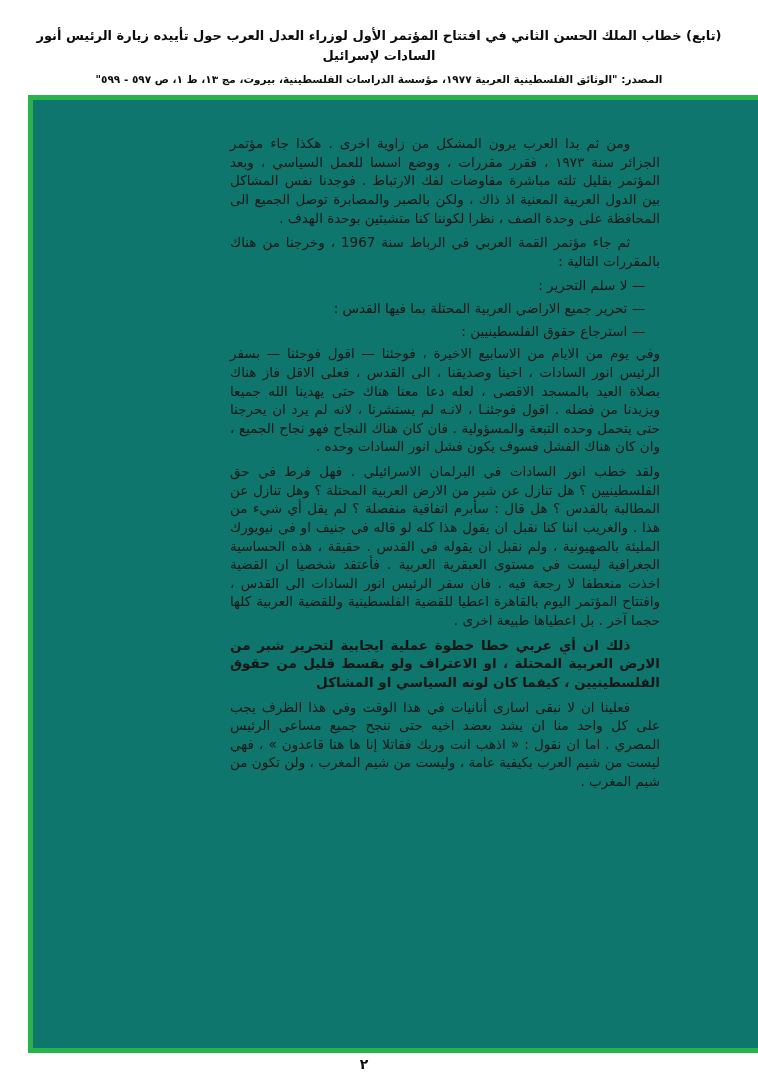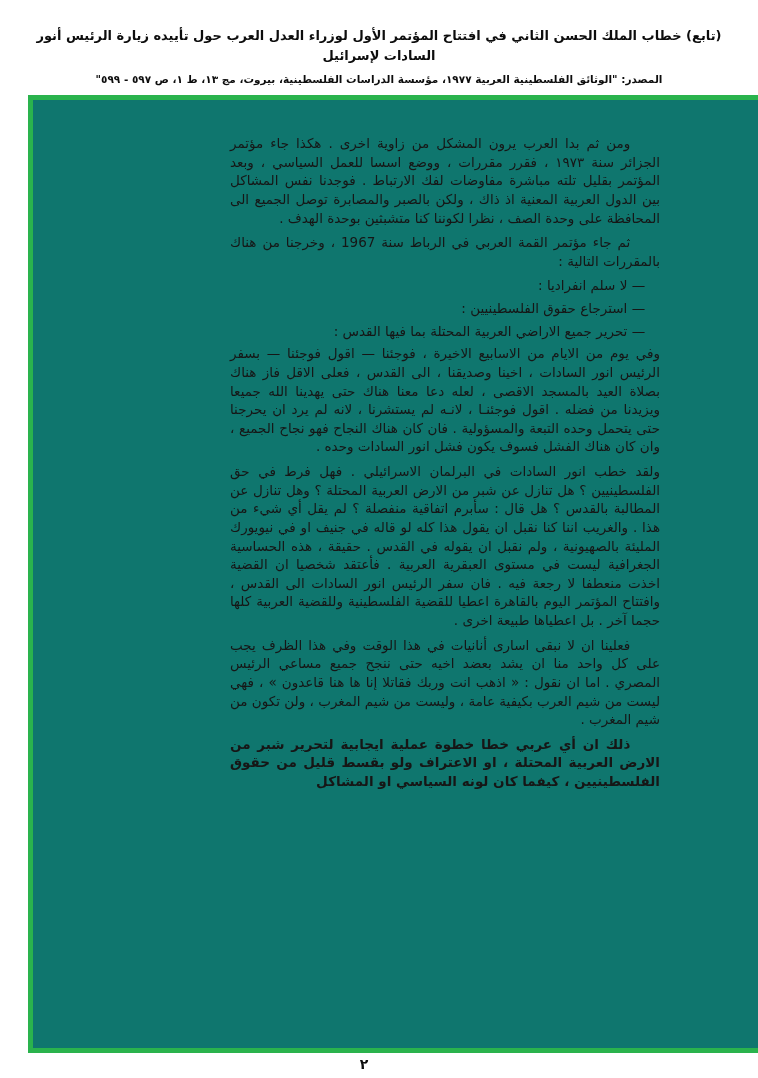--- a/index.html
+++ b/index.html
@@ -81,25 +81,25 @@
 
   <div class="doc-header">
     <div class="doc-title">(تابع) خطاب الملك الحسن الثاني في افتتاح المؤتمر الأول لوزراء العدل العرب حول تأييده زيارة الرئيس أنور السادات لإسرائيل</div>
     <div class="doc-source">المصدر: "الوثائق الفلسطينية العربية ١٩٧٧، مؤسسة الدراسات الفلسطينية، بيروت، مج ١٣، ط ١، ص ٥٩٧ - ٥٩٩"</div>
   </div>
 
   <div class="green-frame">
     <div class="text-column">
         <p class="para indent">ومن ثم بدا العرب يرون المشكل من زاوية اخرى . هكذا جاء مؤتمر الجزائر سنة ١٩٧٣ ، فقرر مقررات ، ووضع اسسا للعمل السياسي ، وبعد المؤتمر بقليل تلته مباشرة مفاوضات لفك الارتباط . فوجدنا نفس المشاكل بين الدول العربية المعنية اذ ذاك ، ولكن بالصبر والمصابرة توصل الجميع الى المحافظة على وحدة الصف ، نظرا لكوننا كنا متشبثين بوحدة الهدف .</p>
         <p class="para indent">ثم جاء مؤتمر القمة العربي في الرباط سنة 1967 ، وخرجنا من هناك بالمقررات التالية :</p>
-        <p class="para list">— لا سلم انفراديا :</p>
+        <p class="para list">— لا سلم التحرير :</p>
+        <p class="para list">— تحرير جميع الاراضي العربية المحتلة بما فيها القدس :</p>
         <p class="para list">— استرجاع حقوق الفلسطينيين :</p>
-        <p class="para list">— تحرير جميع الاراضي العربية المحتلة بما فيها القدس :</p>
         <p class="para">وفي يوم من الايام من الاسابيع الاخيرة ، فوجئنا — اقول فوجئنا — بسفر الرئيس انور السادات ، اخينا وصديقنا ، الى القدس ، فعلى الاقل فاز هناك بصلاة العيد بالمسجد الاقصى ، لعله دعا معنا هناك حتى يهدينا الله جميعا ويزيدنا من فضله . اقول فوجئنـا ، لانـه لم يستشرنا ، لانه لم يرد ان يحرجنا حتى يتحمل وحده التبعة والمسؤولية . فان كان هناك النجاح فهو نجاح الجميع ، وان كان هناك الفشل فسوف يكون فشل انور السادات وحده .</p>
         <p class="para">ولقد خطب انور السادات في البرلمان الاسرائيلي . فهل فرط في حق الفلسطينيين ؟ هل تنازل عن شبر من الارض العربية المحتلة ؟ وهل تنازل عن المطالبة بالقدس ؟ هل قال : سأبرم اتفاقية منفصلة ؟ لم يقل أي شيء من هذا . والغريب اننا كنا نقبل ان يقول هذا كله لو قاله في جنيف او في نيويورك المليئة بالصهيونية ، ولم نقبل ان يقوله في القدس . حقيقة ، هذه الحساسية الجغرافية ليست في مستوى العبقرية العربية . فأعتقد شخصيا ان القضية اخذت منعطفا لا رجعة فيه . فان سفر الرئيس انور السادات الى القدس ، وافتتاح المؤتمر اليوم بالقاهرة اعطيا للقضية الفلسطينية وللقضية العربية كلها حجما آخر . بل اعطياها طبيعة اخرى .</p>
+        <p class="para indent bold">ذلك ان أي عربي خطا خطوة عملية ايجابية لتحرير شبر من الارض العربية المحتلة ، او الاعتراف ولو بقسط قليل من حقوق الفلسطينيين ، كيفما كان لونه السياسي او المشاكل</p>
         <p class="para indent">فعلينا ان لا نبقى اسارى أنانيات في هذا الوقت وفي هذا الظرف يجب على كل واحد منا ان يشد بعضد اخيه حتى ننجح جميع مساعي الرئيس المصري . اما ان نقول : « اذهب انت وربك فقاتلا إنا ها هنا قاعدون » ، فهي ليست من شيم العرب بكيفية عامة ، وليست من شيم المغرب ، ولن تكون من شيم المغرب .</p>
-        <p class="para indent bold">ذلك ان أي عربي خطا خطوة عملية ايجابية لتحرير شبر من الارض العربية المحتلة ، او الاعتراف ولو بقسط قليل من حقوق الفلسطينيين ، كيفما كان لونه السياسي او المشاكل</p>
       </div>
   </div>
 
   <div class="page-number">٢</div>
 
 </div>
 
 </body></html>

